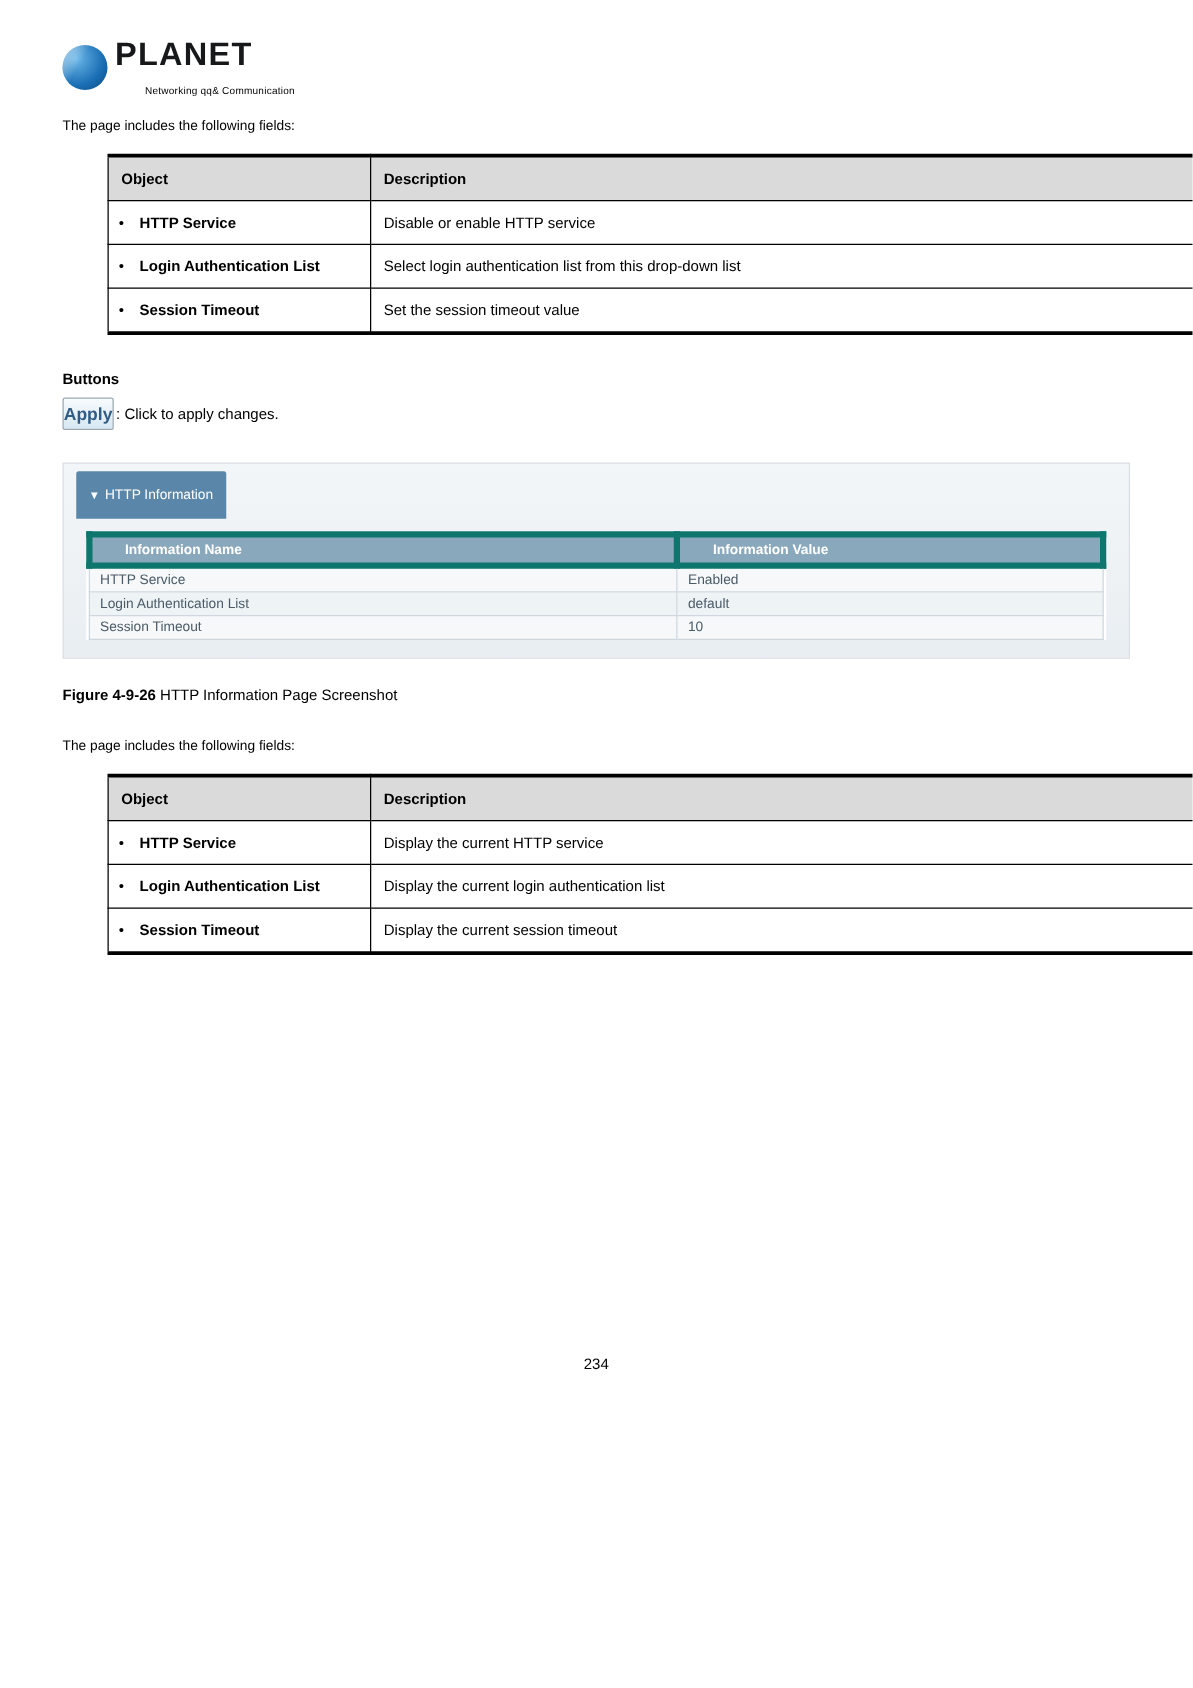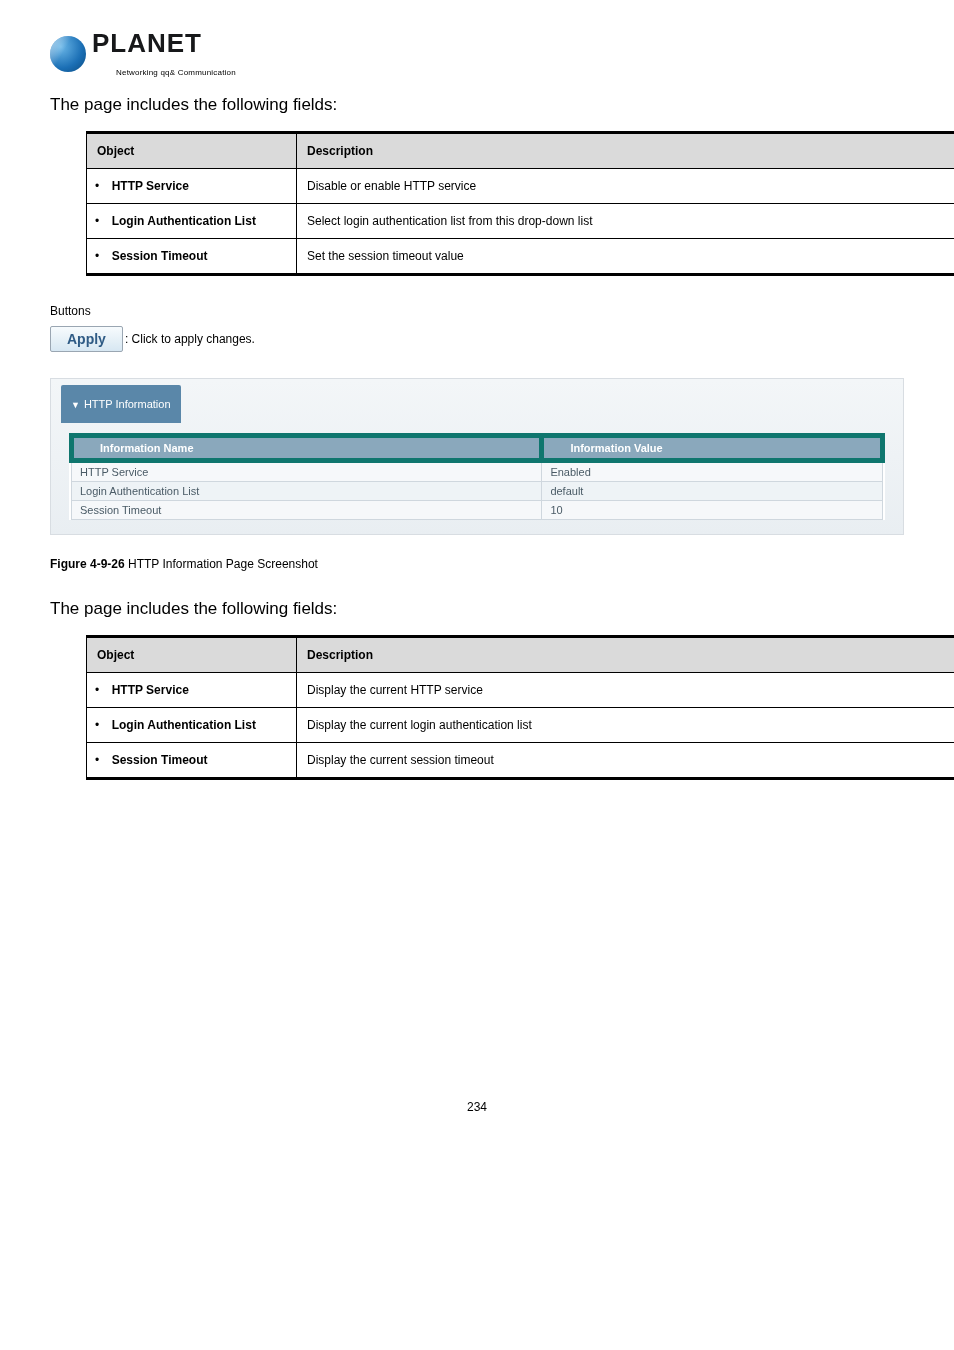--- a/index.html
+++ b/index.html
@@ -22,43 +22,43 @@
     background: linear-gradient(120deg, rgba(255,255,255,0.6) 0%, rgba(255,255,255,0) 40%);
     border-radius: 50%;
   }
   .logo-text { display: flex; flex-direction: column; gap: 12px; }
   .logo-word {
     font-family: Arial Black, Arial, sans-serif;
     font-weight: 900; font-size: 26px; letter-spacing: 1px;
     color: #17181a; line-height: 1;
   }
   .logo-sub { font-size: 8px; color: #000; letter-spacing: 0.2px; padding-left: 24px; }
-  .intro { font-size: 17px; margin: 18px 0 16px 0; }
+  .intro { font-size: 11px; margin: 18px 0 16px 0; }
 
   table.field-table {
     width: 892px; margin-left: 36px; border-collapse: collapse;
     border-top: 3px solid #000; border-bottom: 3px solid #000;
   }
   table.field-table th, table.field-table td {
     border: 1px solid #000; padding: 10px 10px; text-align: left;
     font-size: 12px; vertical-align: middle;
   }
   table.field-table th { background: #dadada; font-weight: bold; }
   table.field-table td.objcell { padding-left: 8px; }
   table.field-table td.objcell .bullet { display: inline-block; width: 10px; }
   table.field-table td.objcell b { font-weight: bold; }
   table.field-table th:first-child, table.field-table td:first-child { width: 210px; }
 
-  .buttons-heading { font-weight: normal; font-size: 12px; margin: 28px 0 8px 0; }
+  .buttons-heading { font-weight: bold; font-size: 12px; margin: 28px 0 8px 0; }
   .apply-row { display: flex; align-items: center; gap: 2px; }
   .btn-apply {
     display: inline-block; border: 1px solid #9aa6b2;
     background: linear-gradient(#f7fbfd, #d7e7f2);
     color: #2f5b85; font-weight: bold; font-size: 14px;
-    padding: 4px 16px; border-radius: 2px;
+    padding: 4px 0; border-radius: 2px;
   }
   .apply-text { font-size: 12px; }
 
   .panel {
     margin-top: 26px; border: 1px solid #d8dde2;
     background: linear-gradient(#f3f6f8, #e9eef2);
     padding: 0 0 14px 0;
   }
   .panel-title {
     background: #5a87a9; color: #fff; font-size: 11px;

